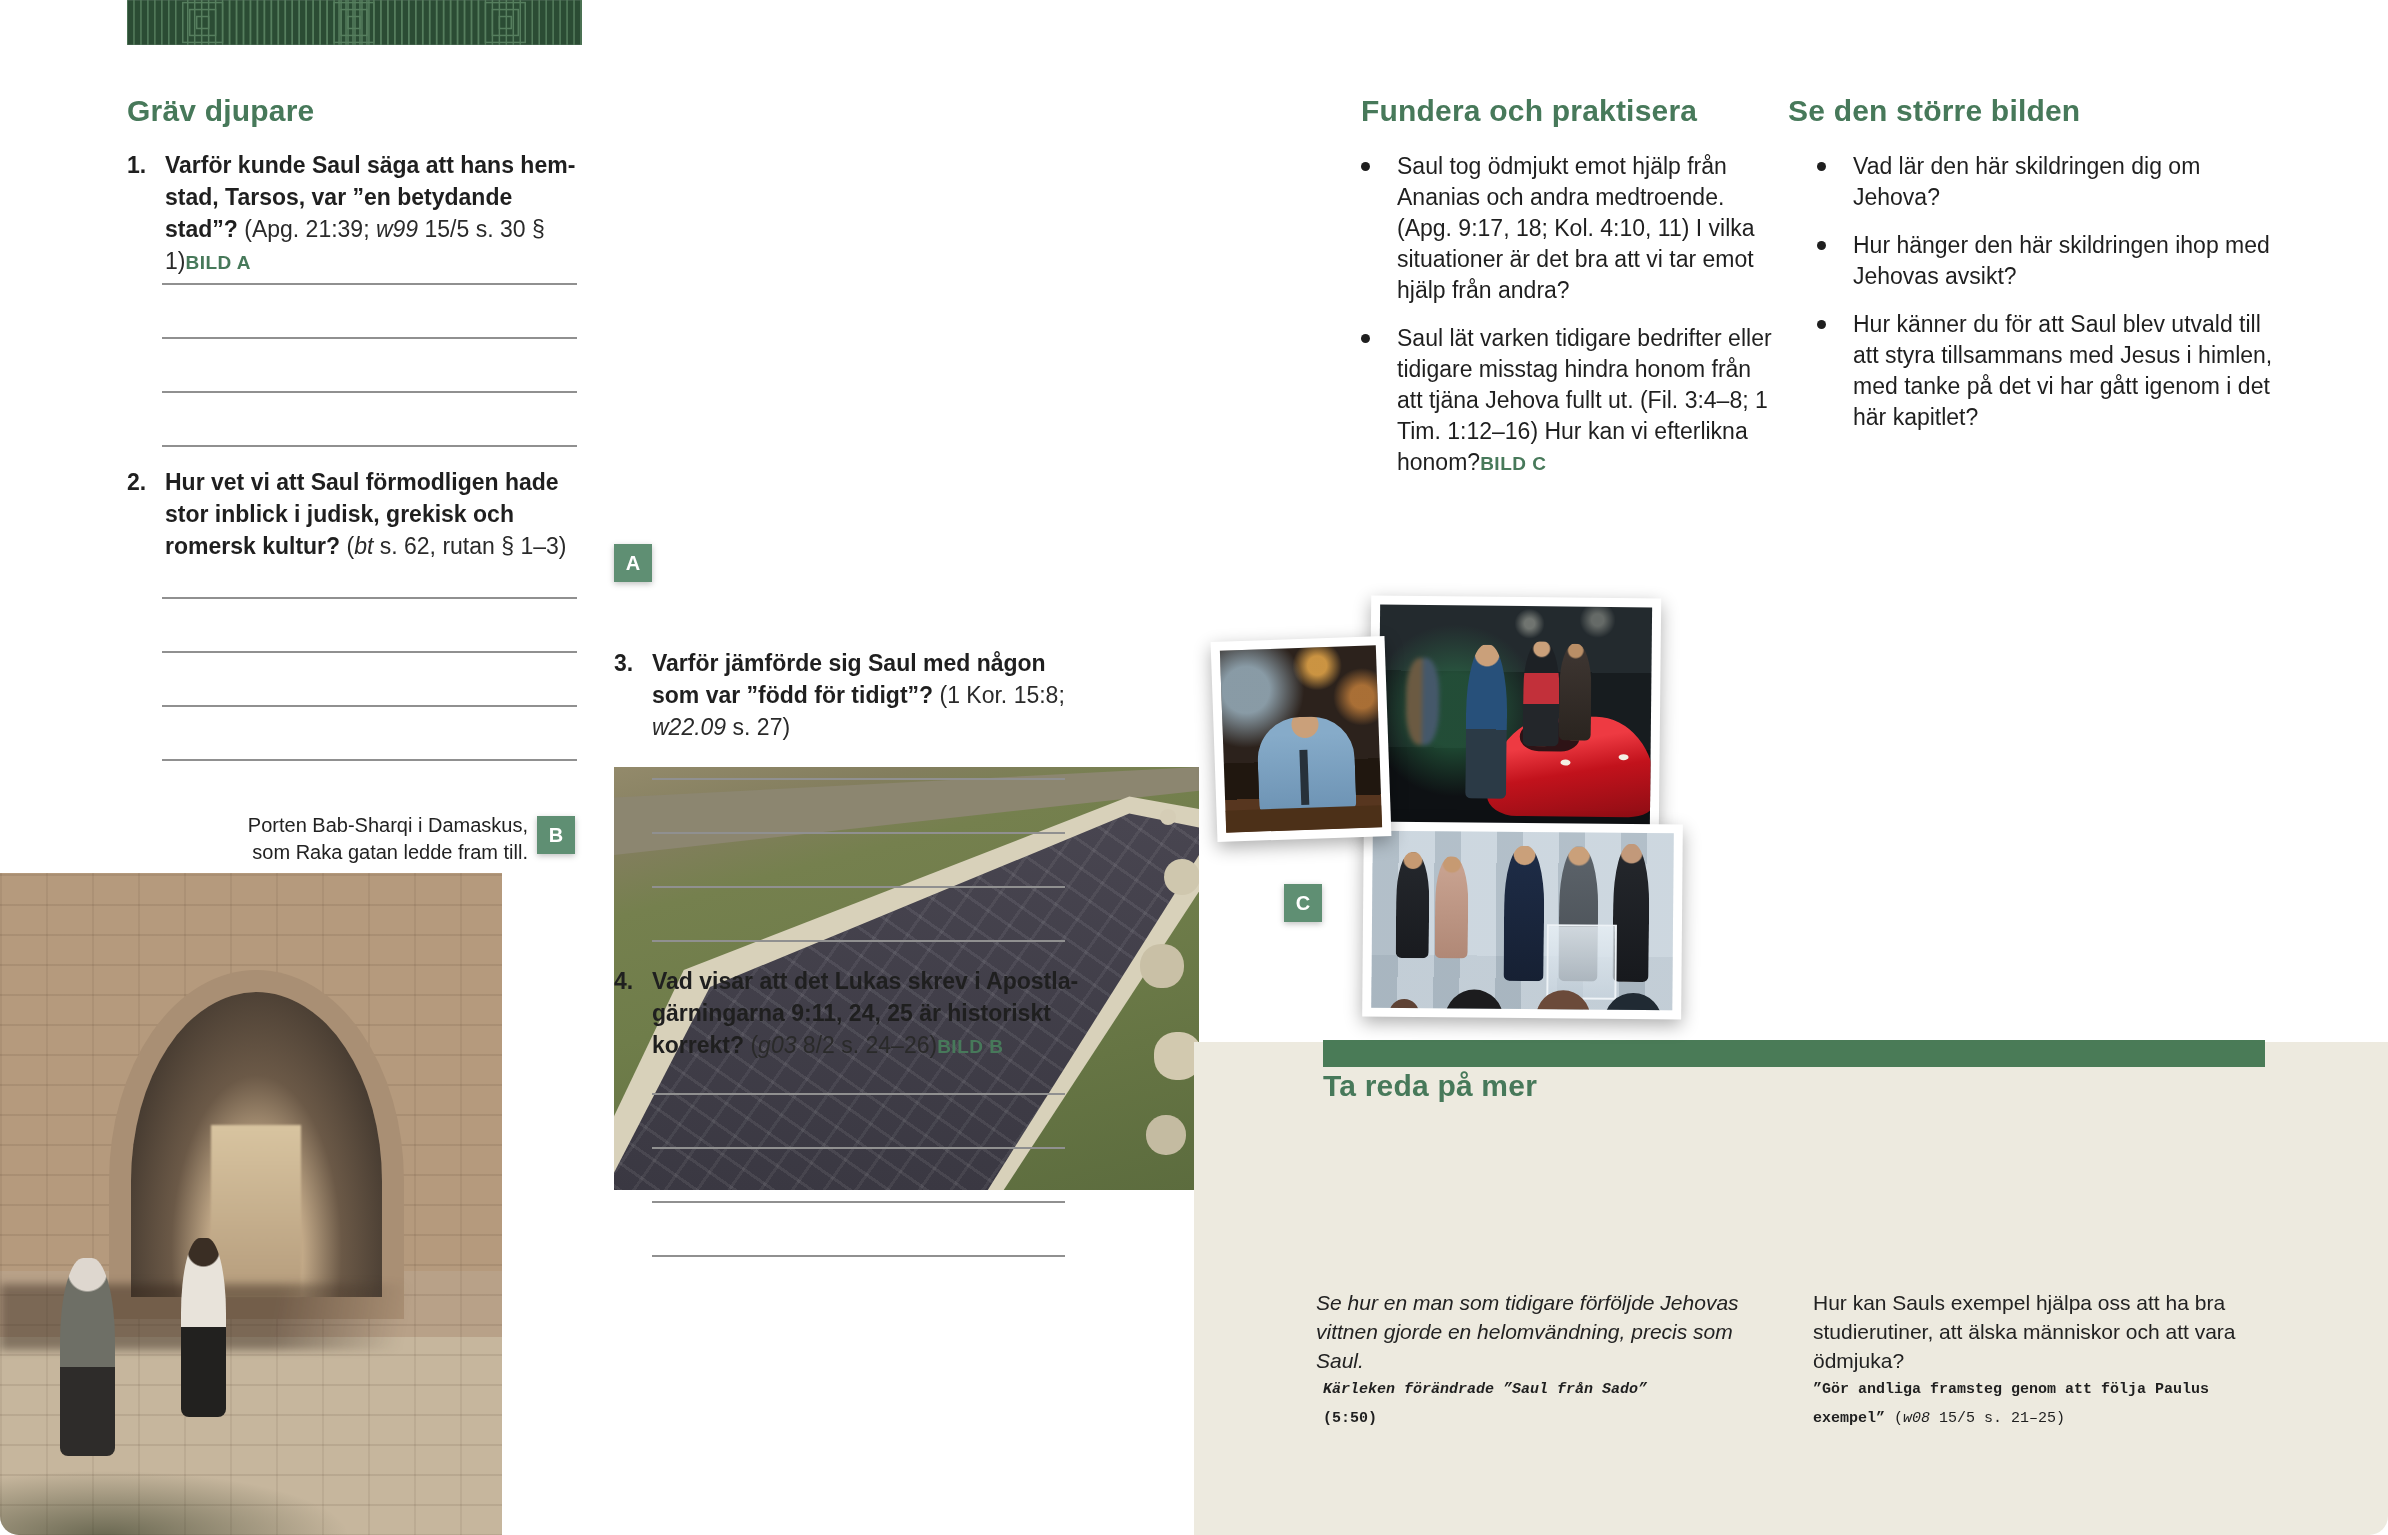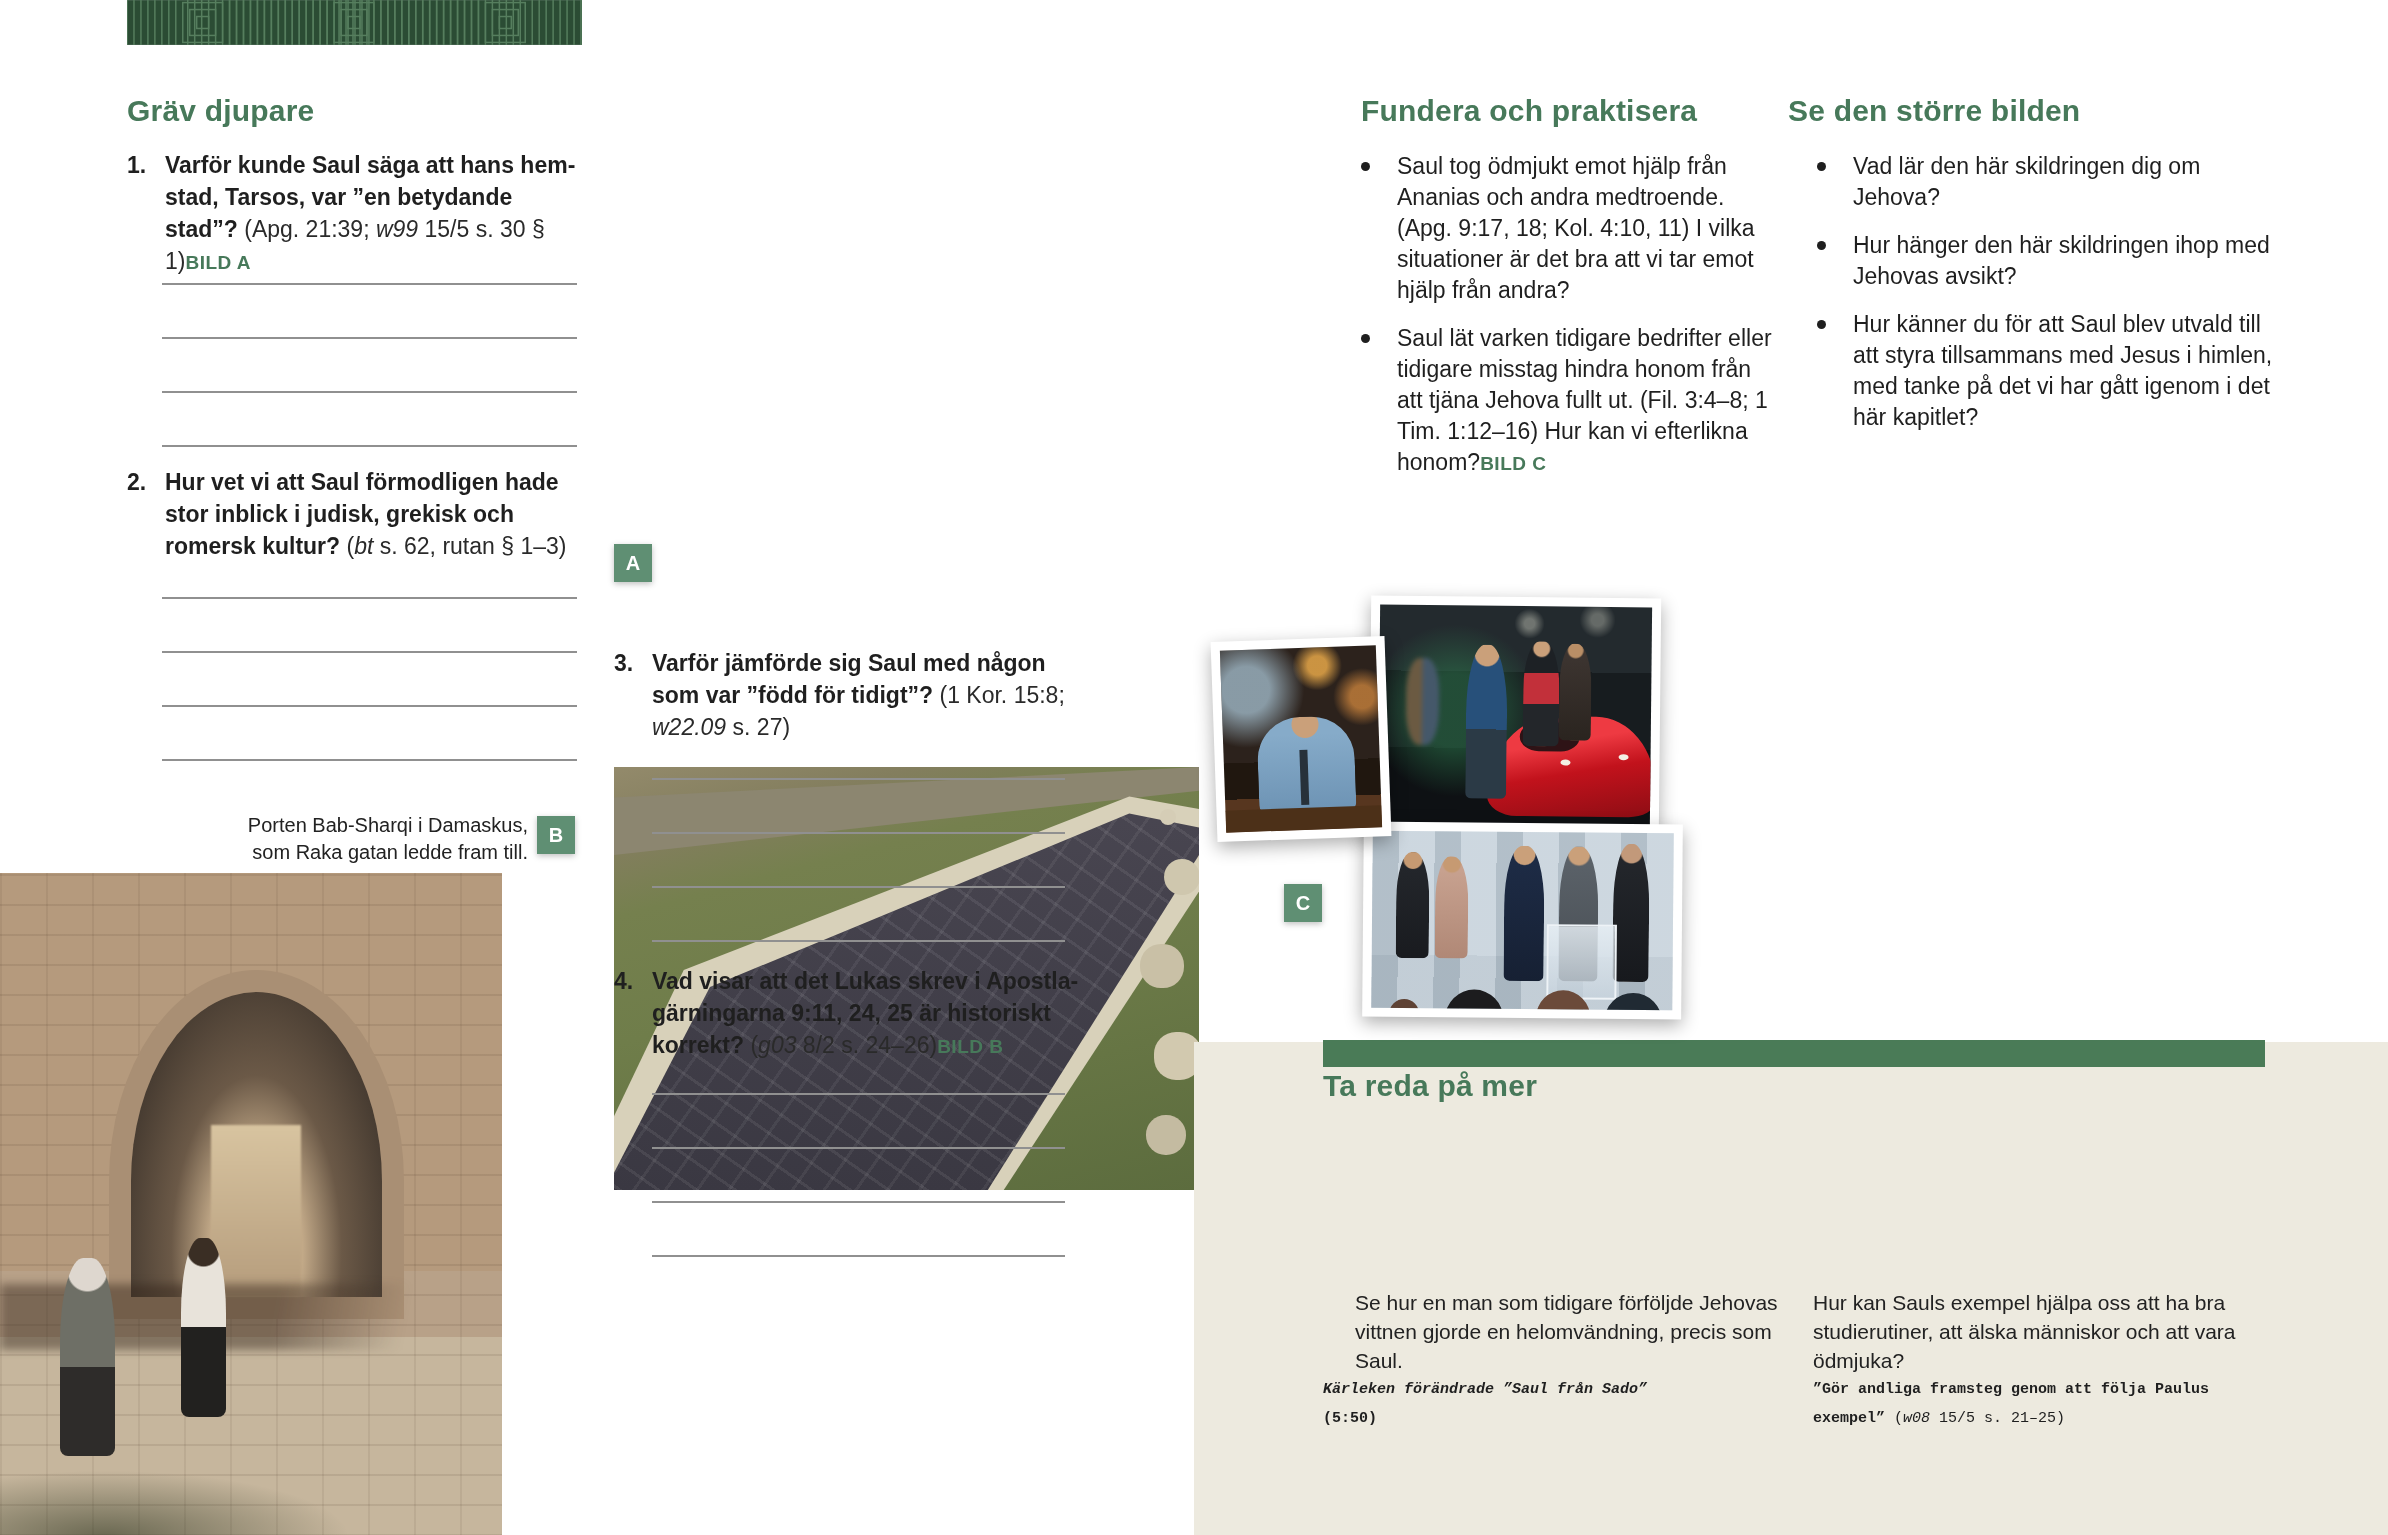--- a/index.html
+++ b/index.html
@@ -1,17 +1,17 @@
 <!DOCTYPE html>
 <html><head>
 <meta charset="utf-8">
 <style>
   html,body{margin:0;padding:0;background:#ffffff;}
   #canvas{position:relative;width:2388px;height:1535px;overflow:hidden;
-          font-family:"Liberation Sans",sans-serif;color:#1f1f1f;background:#ffffff;}
+          font-family:"Liberation Sans",sans-serif;color:#1f1f1f;background:#ffffff;border-radius:19px;}
   .abs{position:absolute;}
   
   .h-green{font-size:30px;font-weight:bold;color:#47795A;letter-spacing:0.2px;}
   
   .q{display:flex;font-size:23px;line-height:32px;}
   .qnum{flex:none;width:38px;font-weight:bold;}
   .qbody{flex:1;}
   .qb{font-weight:bold;}
   .qr{font-weight:normal;color:#2a2a2a;}
   .qr i{font-style:italic;}
@@ -288,21 +288,21 @@
                   box-shadow:70px 4px 0 14px #1c1c1e,159px 2px 0 12px #6b4a3a,229px 6px 0 14px #202a33;"></div>
     </div>
   </div>
 
   <div class="abs plabel" style="left:1284px;top:884px;z-index:6;">C</div>
 
   <div class="abs" style="left:1194px;top:1042px;width:1194px;height:494px;background:#EDEADF;z-index:2;"></div>
   <div class="abs" style="left:1323px;top:1040px;width:942px;height:27px;background:#4A7B57;z-index:3;"></div>
   <div class="abs h-green" style="left:1323px;top:1069px;z-index:3;">Ta reda på mer</div>
 
-  <div class="abs lm-desc" style="left:1355px;top:1288px;width:448px;z-index:3;">Se hur en man som tidigare förföljde Jehovas vittnen gjorde en helomvändning, precis som Saul.</div>
+  <div class="abs lm-desc" style="left:1316px;top:1288px;width:448px;z-index:3;font-style:italic;">Se hur en man som tidigare förföljde Jehovas vittnen gjorde en helomvändning, precis som Saul.</div>
   <div class="abs lm-title" style="left:1323px;top:1375px;width:448px;z-index:3;"><span class="it">Kärleken förändrade ”Saul från Sado”</span><br>
        <span>(5:50)</span></div>
 
   <div class="abs lm-desc" style="left:1813px;top:1288px;width:458px;z-index:3;">Hur kan Sauls exempel hjälpa oss att ha bra studierutiner, att älska människor och att vara ödmjuka?</div>
   <div class="abs lm-title" style="left:1813px;top:1375px;width:458px;z-index:3;"><span>”Gör andliga framsteg genom att följa Paulus exempel”</span><span class="reg"><span> (</span><i>w08</i><span> 15/5 s. 21–25)</span></span></div>
 
 </div>
 
 
 </body></html>

